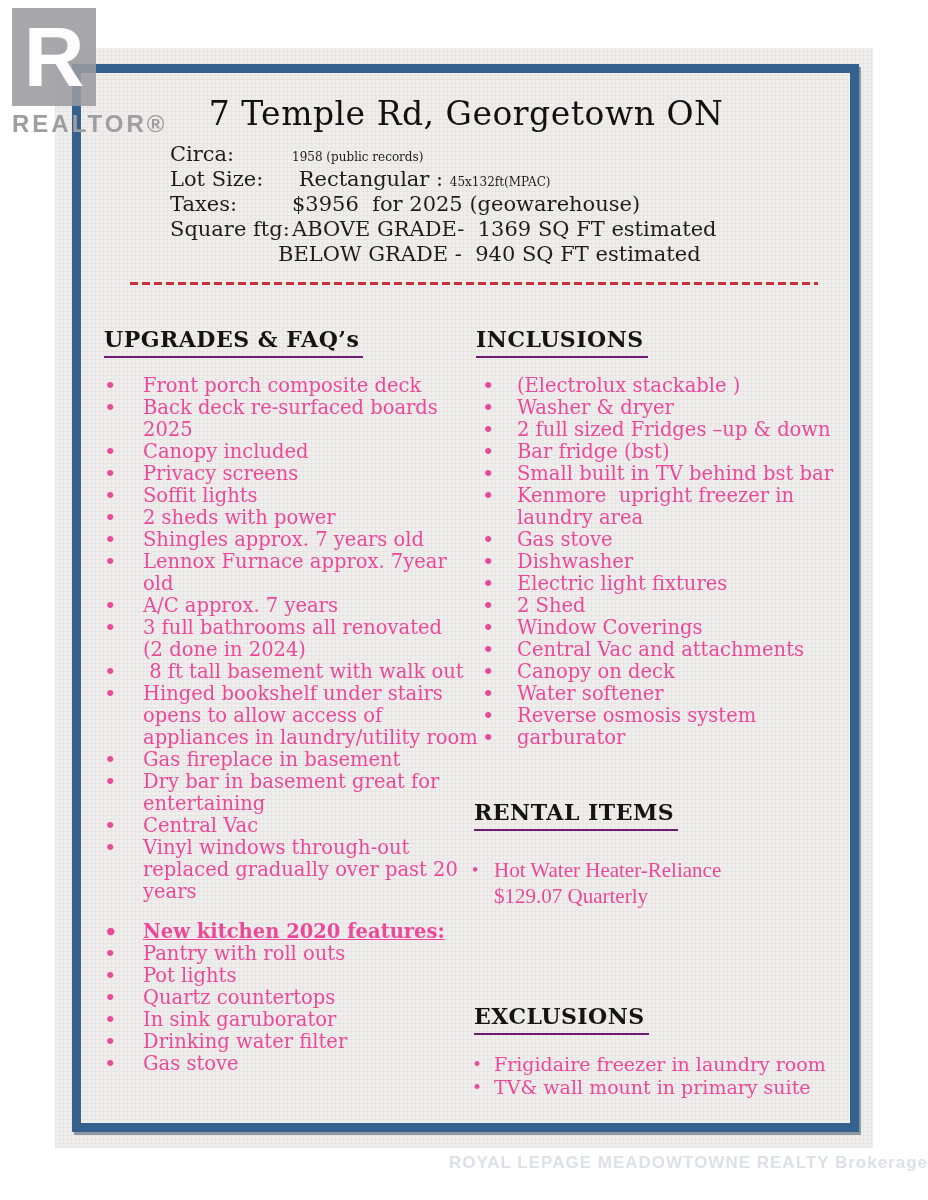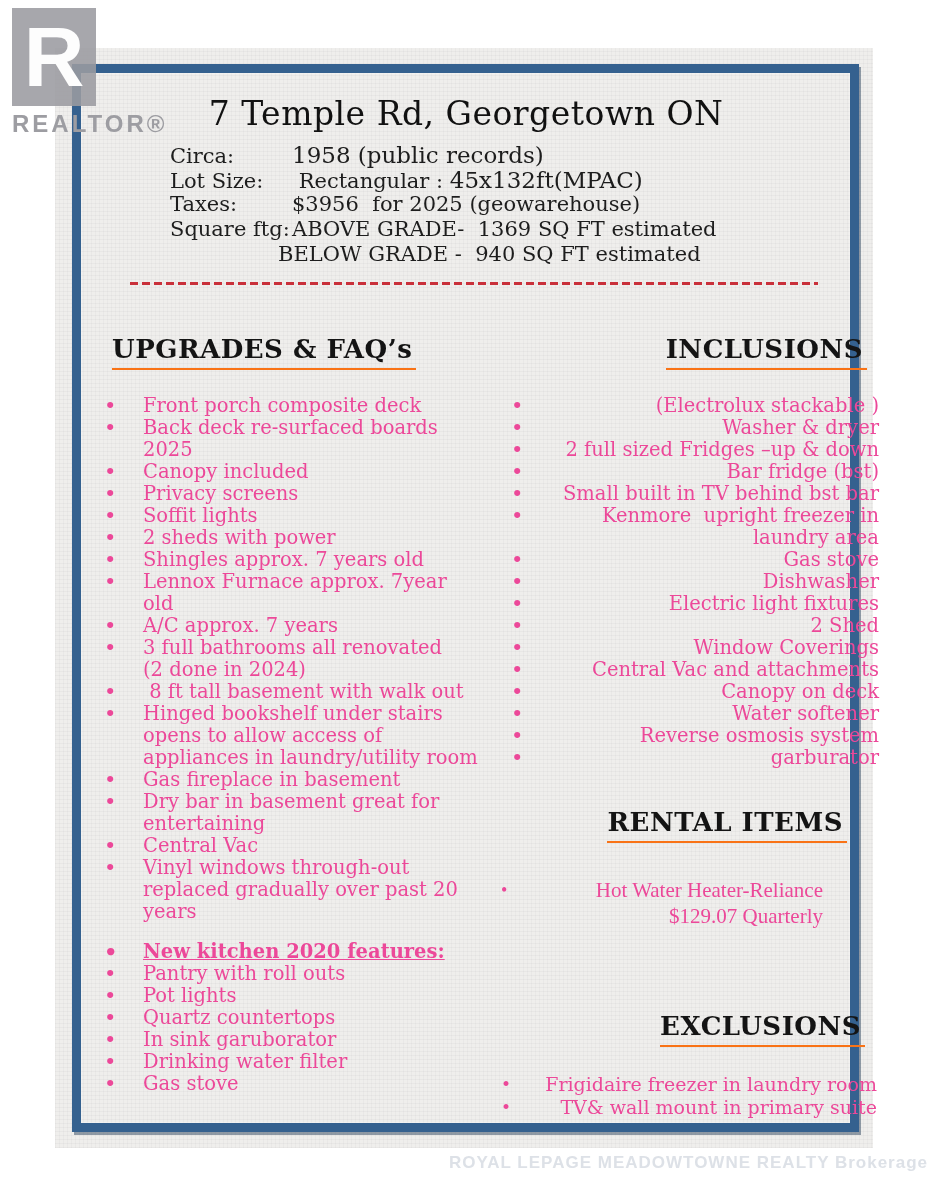--- a/index.html
+++ b/index.html
@@ -36,34 +36,34 @@
   }
   
   .title{
     position:absolute;left:90px;top:94px;width:752px;text-align:center;
     font-size:33px;letter-spacing:0.5px;color:#111;
   }
   .facts{position:absolute;left:130px;top:142px;width:660px;}
   .fact-row{height:25px;font-size:21px;white-space:pre-wrap;}
   .fact-row .fact-label{display:inline-block;width:122px;margin-left:40px;}
   .fact-row.indent{padding-left:148px;}
-  .fact-value .small{font-size:23px;text-align:right;}
+  .fact-value .small{font-size:12px;text-align:right;}
   
   .divider{
     position:absolute;left:130px;top:282px;width:688px;height:3px;
     background:repeating-linear-gradient(90deg,#c9303a 0 8px, transparent 8px 12px);
   }
   
   .col{position:absolute;top:322px;}
   .col-left{left:100px;width:378px;}
-  .col-right{left:499px;width:380px;height:820px;text-align:right;}
+  .col-right{left:470px;width:380px;height:820px;}
   h2.sec{
-    display:inline-block;margin:12px;padding:0 4px 4px 0;
-    font-size:26px;font-weight:bold;color:#141414;letter-spacing:0.5px;
-    border-bottom:2px solid #f97316;
+    display:inline-block;margin:4px;padding:0 4px 4px 0;
+    font-size:22px;font-weight:bold;color:#141414;letter-spacing:0.5px;
+    border-bottom:2px solid #701a75;
   }
   ul.blist{list-style:none;margin:13px 0 0 0;padding:0;}
   ul.blist li{
     position:relative;padding-left:43px;font-size:19.5px;line-height:22px;
     white-space:pre-wrap;color:#ec4899;
   }
   ul.blist li::before{content:"\2022";position:absolute;left:4px;top:0;font-size:21px;}
   ul.blist li.nobullet::before{content:none;}
   ul.blist li.bold{font-weight:bold;}
   ul.blist li.underline{text-decoration:underline;}

